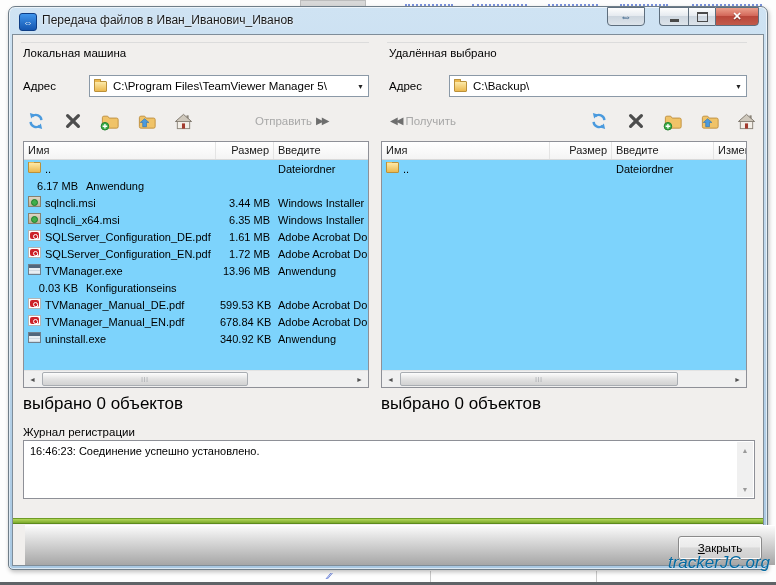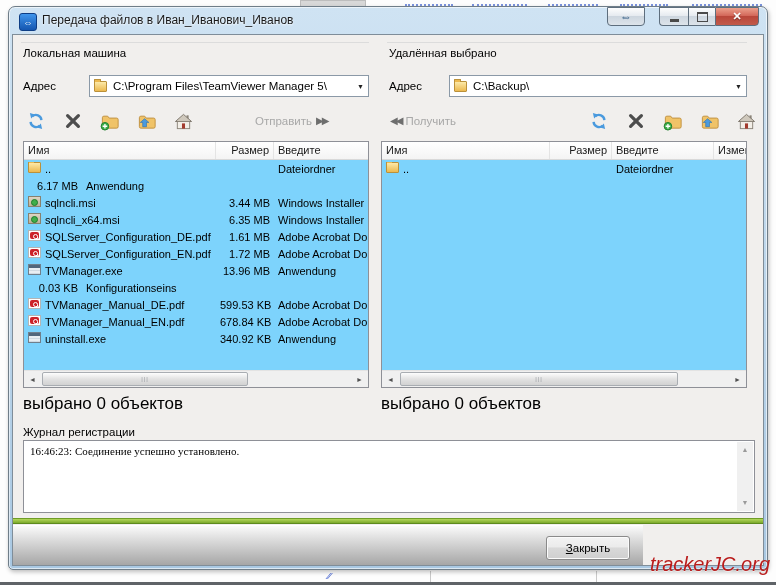--- a/index.html
+++ b/index.html
@@ -92,27 +92,27 @@
 
   
   .logbox{position:absolute;background:#fff;border:1px solid #8e9097;}
   .logtext{position:absolute;left:6px;top:4px;font-size:11px;color:#000;white-space:nowrap;}
   .vscroll{position:absolute;top:1px;right:1px;bottom:1px;width:16px;background:#f0f0f0;}
   .vsarrow{position:absolute;left:0;width:16px;height:16px;display:flex;align-items:center;justify-content:center;font-size:7px;color:#9a9a9a;}
   .vsarrow.up{top:0;} .vsarrow.down{bottom:0;}
 
   
   .greenbar{position:absolute;left:0;width:750px;height:6px;background:linear-gradient(#b3d75a,#7ba92b);border-top:1px solid #6f9c25;border-bottom:1px solid #5d8a1e;}
-  .footer{position:absolute;left:0;width:630px;height:44px;background:linear-gradient(#fafafa,#d8d8d8 40%,#a6a6a6);border-top:1px solid #fff;}
+  .footer{position:absolute;left:12px;width:750px;height:44px;background:linear-gradient(#fafafa,#d8d8d8 40%,#a6a6a6);border-top:1px solid #fff;}
   .close-btn{position:absolute;right:13px;top:10px;width:84px;height:24px;border:1px solid #8a8a8a;border-radius:3px;
     background:linear-gradient(#f3f3f3,#ebebeb 45%,#d9d9d9 50%,#cfcfcf);box-shadow:inset 0 0 0 1px #fbfbfb;
     font-size:11.5px;color:#000;display:flex;align-items:center;justify-content:center;}
   .close-btn .accel{text-decoration:underline;}
 
-  .watermark{position:absolute;right:6px;top:553px;font-size:20px;color:#b91c1c;font-style:italic;letter-spacing:0;text-shadow:0 1px 0 rgba(255,255,255,.5);}
+  .watermark{position:absolute;right:6px;top:553px;font-size:17px;color:#0369a1;font-style:italic;letter-spacing:0;text-shadow:0 1px 0 rgba(255,255,255,.5);}
 </style>
 </head>
 <body>
 
 <div class="screen">
 
   <div class="bg-tab"></div>
   <div class="bg-dot" style="left:405px;width:48px;"></div>
   <div class="bg-dot" style="left:472px;width:55px;"></div>
   <div class="bg-dot" style="left:548px;width:50px;"></div>
@@ -330,21 +330,21 @@
           <span class="sarrow left">◄</span>
           <span class="sarrow right">►</span>
           <div class="hthumb" style="left:18px;width:278px;"></div>
         </div>
       </div>
 
       <span class="status" style="left:10px;top:359px;">выбрано 0 объектов</span>
       <span class="status" style="left:368px;top:359px;">выбрано 0 объектов</span>
 
       <span class="label" style="left:10px;top:391px;">Журнал регистрации</span>
-      <div class="logbox" style="left:10px;top:405px;width:732px;height:73px;font-family:Liberation Serif, serif;">
+      <div class="logbox" style="left:10px;top:405px;width:732px;height:59px;">
         <span class="logtext">16:46:23: Соединение успешно установлено.</span>
         <div class="vscroll">
           <span class="vsarrow up">▲</span>
           <span class="vsarrow down">▼</span>
         </div>
       </div>
 
       <div class="greenbar" style="top:483px;"></div>
       <div class="footer" style="top:490px;height:40px;">
         <div class="close-btn">

